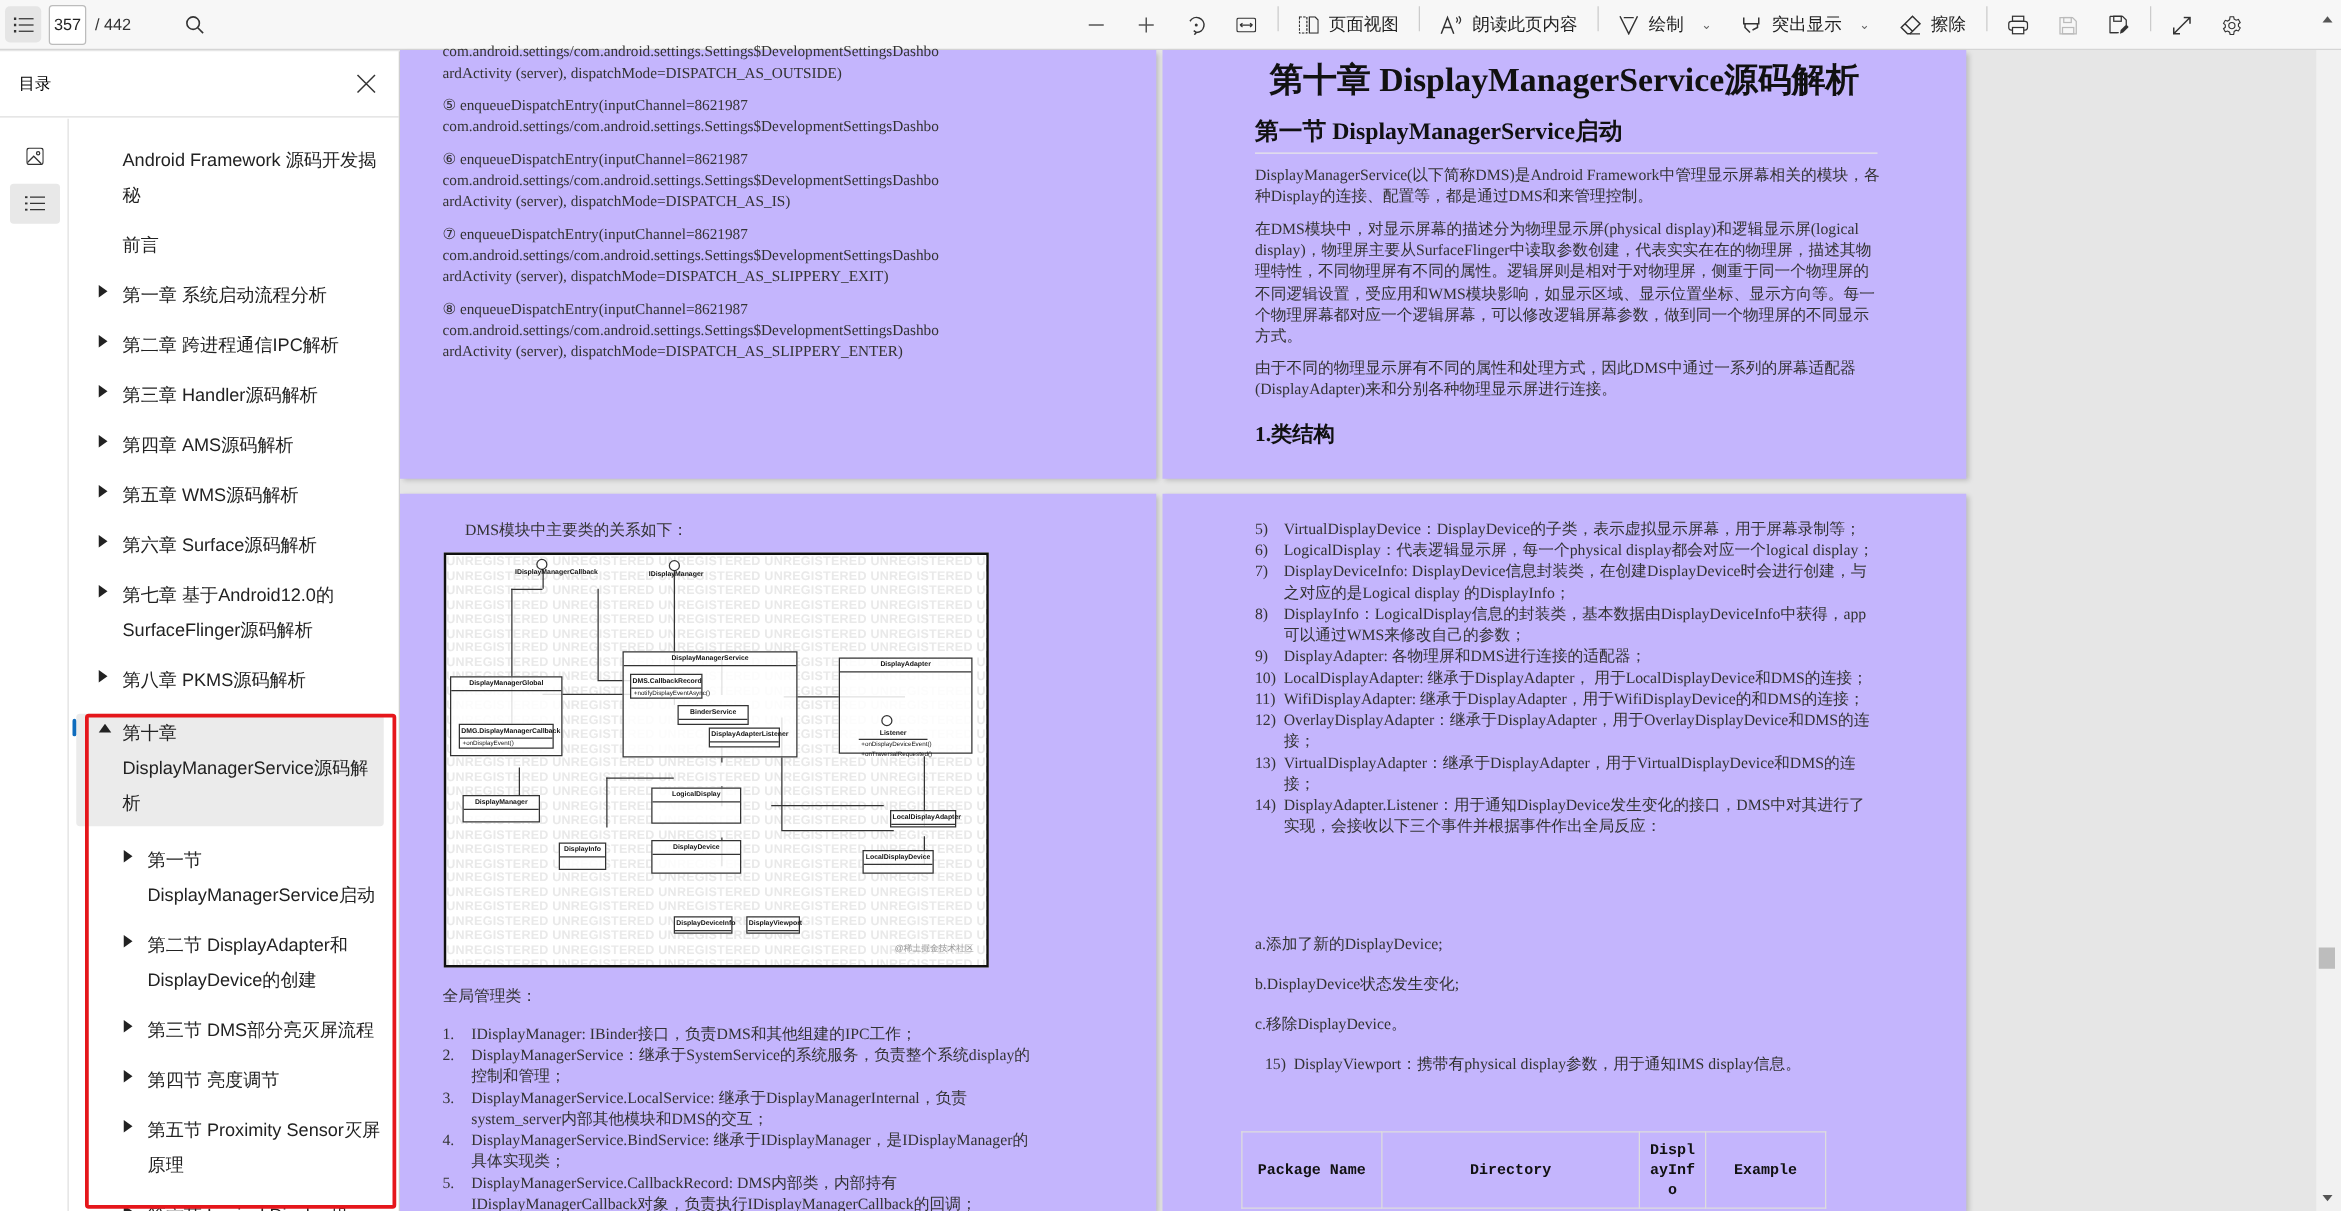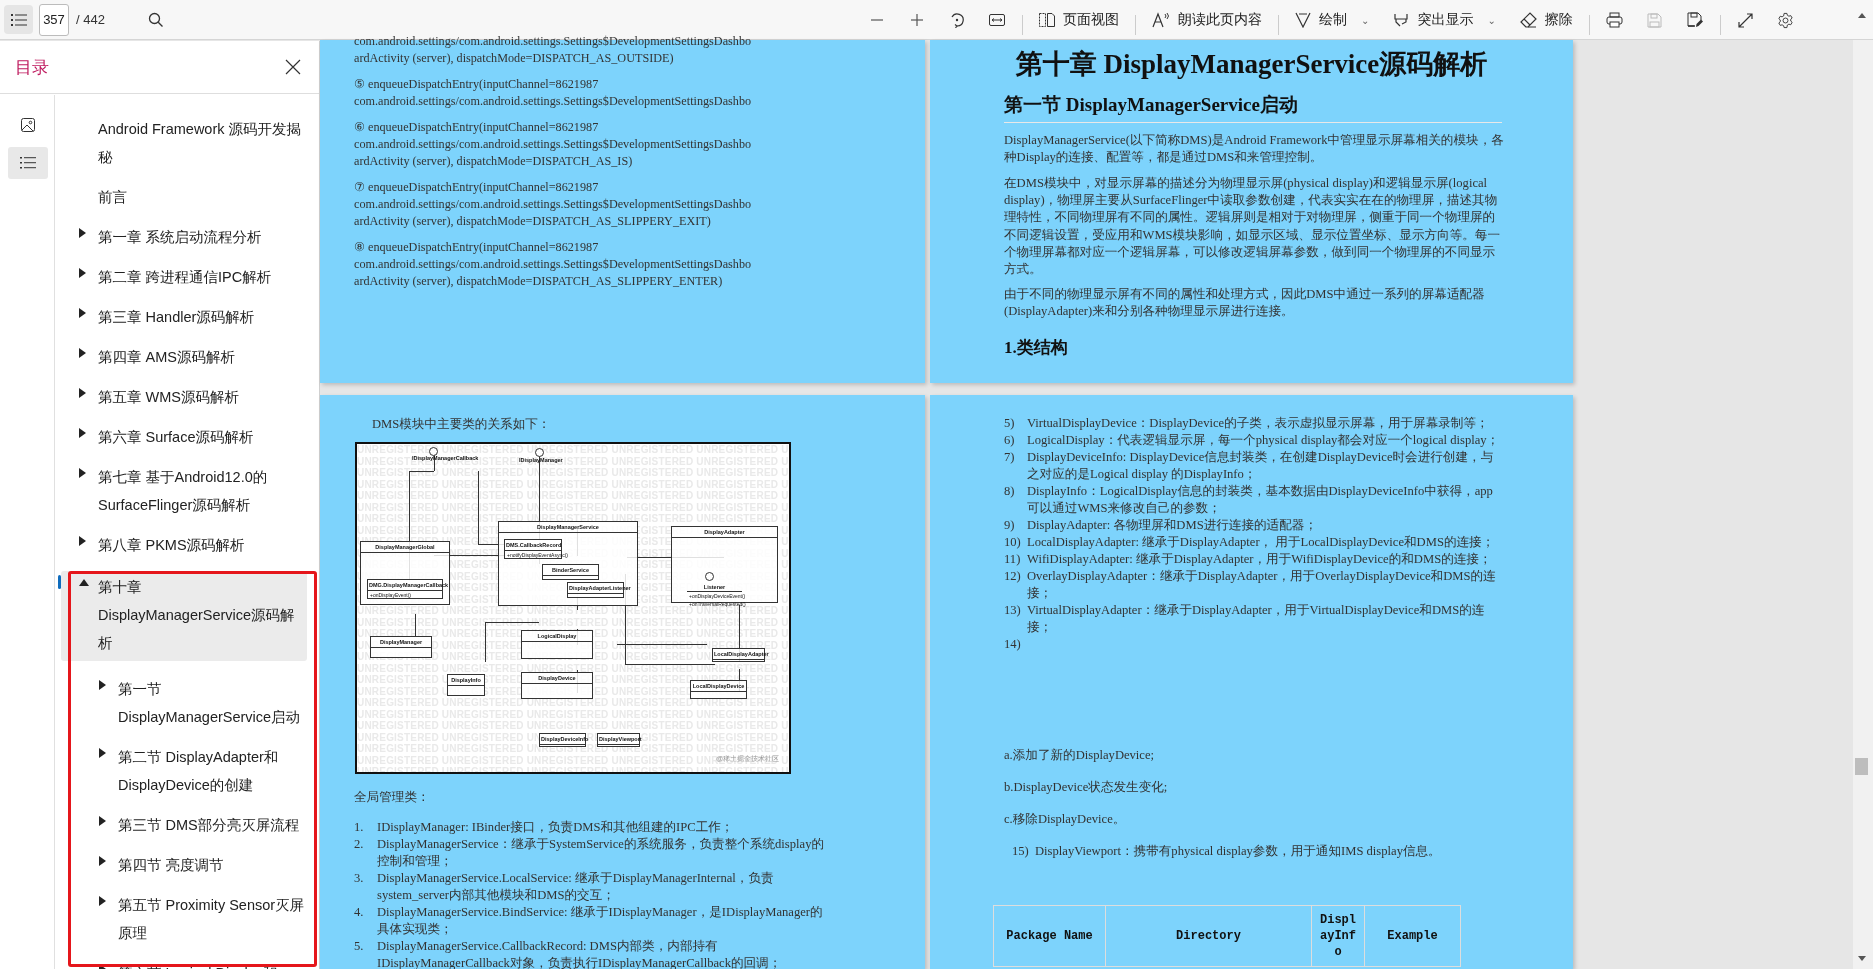--- a/index.html
+++ b/index.html
@@ -3,43 +3,43 @@
 <meta charset="utf-8">
 <style>
 *{box-sizing:border-box;margin:0;padding:0}
 html,body{width:1873px;height:969px;overflow:hidden;background:#e6e6e6;font-family:"Liberation Sans","DejaVu Sans",sans-serif;color:#1a1a1a}
 .toolbar{position:absolute;left:0;top:0;width:1873px;height:40px;background:#f7f7f7;border-bottom:1px solid #d5d5d5;display:flex;align-items:center}
 .tb-btn{display:flex;align-items:center;justify-content:center;height:30px;border-radius:4px;color:#333;font-size:14px;cursor:pointer}
 .tb-toc{position:absolute;left:4px;top:5px;width:29px;height:29px;background:#e5e5e5}
 .page-input{position:absolute;left:39px;top:4px;width:30px;height:32px;border:1px solid #bcbcbc;border-radius:3px;background:#fff;font-size:13px;text-align:center;line-height:30px;color:#222}
 .page-total{position:absolute;left:76px;top:12px;font-size:13px;color:#333}
 .search-ic{position:absolute;left:148px;top:10px}
-.tb-right{position:absolute;top:5px;height:30px;display:flex;align-items:flex-end}
+.tb-right{position:absolute;top:5px;height:30px;display:flex;align-items:flex-start}
 .tb-sep{width:1px;height:20px;background:#ccc;margin:0 10px}
 .tb-label{font-size:14px;color:#222;margin-left:8px;white-space:nowrap}
 .chev{font-size:10px;color:#666;margin-left:14px}
 svg{display:block}
 .sidebar{position:absolute;left:0;top:41px;width:320px;height:928px;background:#fff;border-right:1px solid #d0d0d0}
 .sb-head{height:53px;border-bottom:1px solid #dedede;display:flex;align-items:center;justify-content:space-between;padding:0 16px 0 15px}
-.sb-title{font-size:17px;color:#be185d}
+.sb-title{font-size:13px;color:#000000}
 .sb-close{width:20px;height:20px;cursor:pointer}
 .sb-rail{position:absolute;left:0;top:54px;width:55px;bottom:0;border-right:1px solid #e0e0e0}
 .rail-btn{width:40px;height:32px;margin:0 0 0 8px;border-radius:3px;display:flex;align-items:center;justify-content:center}
 .rail-btn.active{background:#e8e8e8}
 .toc{position:absolute;left:55px;top:54px;right:0;bottom:0;overflow:hidden;padding-top:20px}
 .toc-item{position:relative;font-size:14.5px;line-height:28px;color:#222;padding:0 12px 0 43px;margin-bottom:12px;cursor:pointer}
 .toc-item.sub{padding-left:63px}
 .toc-item .tri{position:absolute;left:24px;top:5px;width:0;height:0;border-top:5px solid transparent;border-bottom:5px solid transparent;border-left:7px solid #222}
 .toc-item.sub .tri{left:44px}
 .toc-item .tri.down{border-left:5px solid transparent;border-right:5px solid transparent;border-top:0;border-bottom:7px solid #222;top:8px;transform:rotate(180deg) scaleY(-1)}
 .toc-item.selected{background:#ebebeb;margin-left:6px;margin-right:12px;padding-left:37px;padding-top:2px;padding-bottom:4px;border-radius:3px}
 .toc-item.selected .tri{left:18px;top:8px}
 .toc-item.selected::before{content:"";position:absolute;left:-3px;top:4px;width:3px;height:14px;background:#0f6cbd;border-radius:2px}
 .highlight-box{position:absolute;left:68px;top:530px;width:249px;height:396px;border:3px solid #e5161b;border-radius:3px;pointer-events:none}
-.page{position:absolute;background:#7dd3fc;box-shadow:2px 2px 4px rgba(0,0,0,.18)}
+.page{position:absolute;background:#c4b5fd;box-shadow:2px 2px 4px rgba(0,0,0,.18)}
 .pg-tl{left:320px;top:40px;width:605px;height:343px}
 .pg-tr{left:930px;top:40px;width:643px;height:343px}
 .pg-bl{left:320px;top:395px;width:605px;height:574px}
 .pg-br{left:930px;top:395px;width:643px;height:574px}
 .mono{font-family:"Liberation Serif","DejaVu Serif",serif;font-size:12.2px;line-height:17px;color:#333}
 .code-block{position:absolute;left:34px;width:560px}
 .code-p{margin-bottom:9px;word-break:break-all}
 .chap-title{position:absolute;left:0;width:643px;text-align:center;top:6px;font-family:"Liberation Serif","DejaVu Serif",serif;font-size:27px;font-weight:bold;color:#111}
 .sec-title{position:absolute;left:74px;top:52px;width:498px;font-family:"Liberation Serif","DejaVu Serif",serif;font-size:19px;font-weight:bold;color:#111;padding-bottom:4px;border-bottom:1px solid #e8e8e8}
 .body-txt{position:absolute;left:74px;width:500px;font-family:"Liberation Serif","DejaVu Serif",serif;font-size:12.6px;line-height:17.2px;color:#333}
@@ -408,21 +408,21 @@
   <div class="list" style="left:74px;top:20px;width:500px">
     <div class="li"><span class="n">5)</span><span>VirtualDisplayDevice：DisplayDevice的子类，表示虚拟显示屏幕，用于屏幕录制等；</span></div>
     <div class="li"><span class="n">6)</span><span>LogicalDisplay：代表逻辑显示屏，每一个physical display都会对应一个logical display；</span></div>
     <div class="li"><span class="n">7)</span><span>DisplayDeviceInfo:  DisplayDevice信息封装类，在创建DisplayDevice时会进行创建，与之对应的是Logical display 的DisplayInfo；</span></div>
     <div class="li"><span class="n">8)</span><span>DisplayInfo：LogicalDisplay信息的封装类，基本数据由DisplayDeviceInfo中获得，app可以通过WMS来修改自己的参数；</span></div>
     <div class="li"><span class="n">9)</span><span>DisplayAdapter:  各物理屏和DMS进行连接的适配器；</span></div>
     <div class="li"><span class="n">10)</span><span>LocalDisplayAdapter: 继承于DisplayAdapter， 用于LocalDisplayDevice和DMS的连接；</span></div>
     <div class="li"><span class="n">11)</span><span>WifiDisplayAdapter: 继承于DisplayAdapter，用于WifiDisplayDevice的和DMS的连接；</span></div>
     <div class="li"><span class="n">12)</span><span>OverlayDisplayAdapter：继承于DisplayAdapter，用于OverlayDisplayDevice和DMS的连接；</span></div>
     <div class="li"><span class="n">13)</span><span>VirtualDisplayAdapter：继承于DisplayAdapter，用于VirtualDisplayDevice和DMS的连接；</span></div>
-    <div class="li"><span class="n">14)</span></div>
+    <div class="li"><span class="n">14)</span><span>DisplayAdapter.Listener：用于通知DisplayDevice发生变化的接口，DMS中对其进行了实现，会接收以下三个事件并根据事件作出全局反应：</span></div>
   </div>
   <div class="body-txt" style="top:352px">a.添加了新的DisplayDevice;</div>
   <div class="body-txt" style="top:384px">b.DisplayDevice状态发生变化;</div>
   <div class="body-txt" style="top:416px">c.移除DisplayDevice。</div>
   <div class="list" style="left:82px;top:448px;width:520px">
     <div class="li"><span class="n">15)</span><span>DisplayViewport：携带有physical display参数，用于通知IMS display信息。</span></div>
   </div>
   <table class="pkg">
     <tbody>
         <tr>

